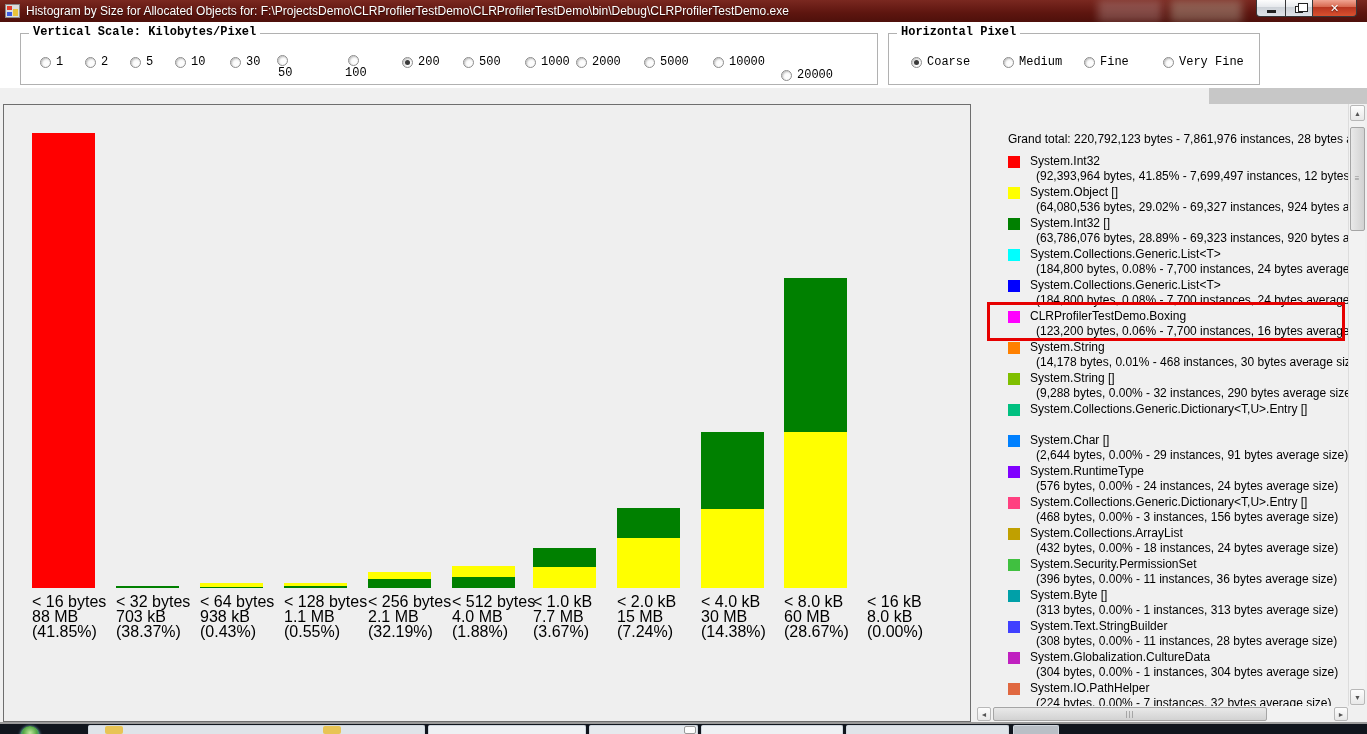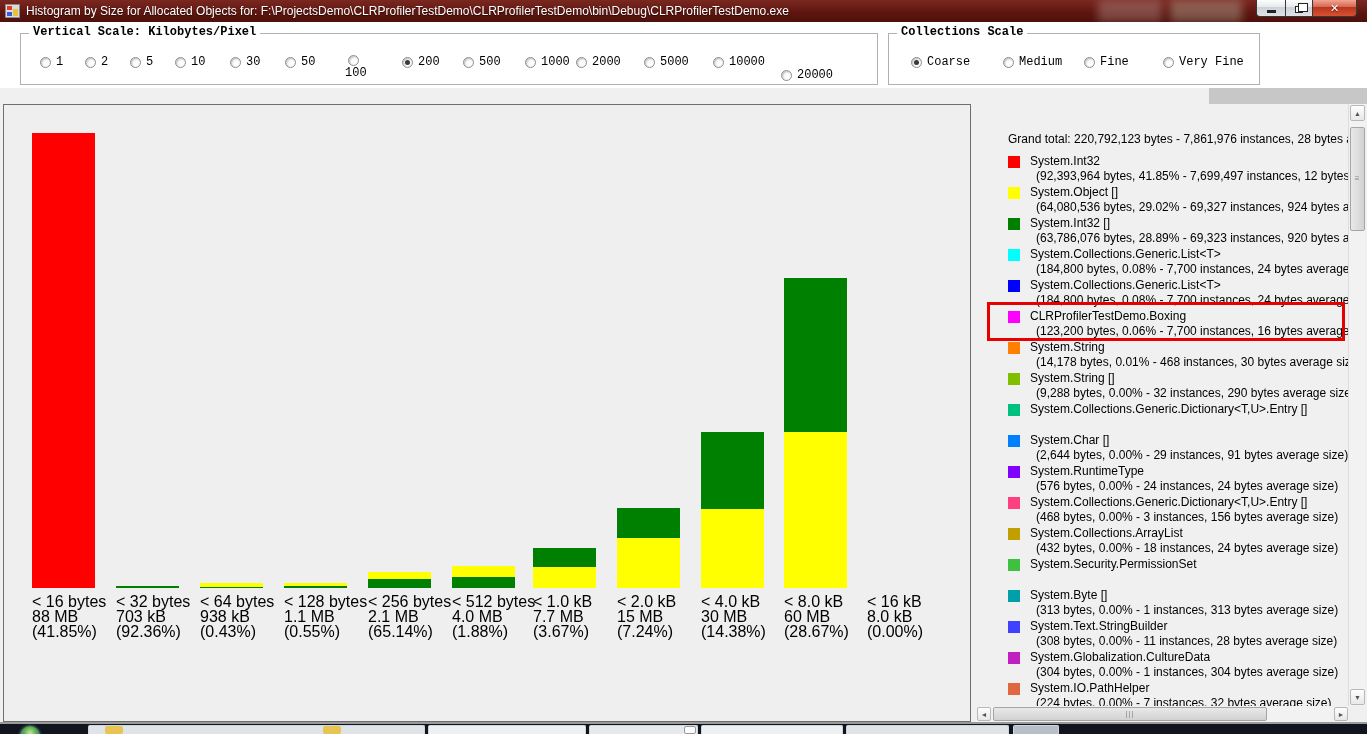--- a/index.html
+++ b/index.html
@@ -137,21 +137,21 @@
             <span class="radio-label">5</span>
           </div>
           <div class="radio-item" style="left: 154px;">
             <span class="radio-circle"></span>
             <span class="radio-label">10</span>
           </div>
           <div class="radio-item" style="left: 209px;">
             <span class="radio-circle"></span>
             <span class="radio-label">30</span>
           </div>
-          <div class="radio-item" style="left: 264px;">
+          <div class="radio-item" style="left: 252px; flex-direction: column;">
             <span class="radio-circle"></span>
             <span class="radio-label">50</span>
           </div>
           <div class="radio-item" style="left: 319px; flex-direction: column;">
             <span class="radio-circle"></span>
             <span class="radio-label">100</span>
           </div>
           <div class="radio-item" style="left: 381px;">
             <span class="radio-circle checked"></span>
             <span class="radio-label">200</span>
@@ -176,21 +176,21 @@
             <span class="radio-circle"></span>
             <span class="radio-label">10000</span>
           </div>
           <div class="radio-item" style="left: 760px; margin-top: 13px;">
             <span class="radio-circle"></span>
             <span class="radio-label">20000</span>
           </div>
         </div>
     </div>
     <div class="groupbox" id="gb-hscale">
-      <span class="gb-title">Collections Scale</span>
+      <span class="gb-title">Horizontal Pixel</span>
       <div id="hscale-radios">
           <div class="radio-item" style="left: 22px;">
             <span class="radio-circle checked"></span>
             <span class="radio-label">Coarse</span>
           </div>
           <div class="radio-item" style="left: 114px;">
             <span class="radio-circle"></span>
             <span class="radio-label">Medium</span>
           </div>
           <div class="radio-item" style="left: 195px;">
@@ -213,21 +213,21 @@
         <div>&lt; 16 bytes</div>
         <div>88 MB</div>
         <div>(41.85%)</div>
       </div>
       <div class="bar" style="left: 112px; width: 63px;">
         <div class="bar-seg" style="height: 2px; background: rgb(0, 128, 0);"></div>
       </div>
       <div class="bar-label" style="left: 112px;">
         <div>&lt; 32 bytes</div>
         <div>703 kB</div>
-        <div>(92.36%)</div>
+        <div>(38.37%)</div>
       </div>
       <div class="bar" style="left: 196px; width: 63px;">
         <div class="bar-seg" style="height: 4px; background: rgb(255, 255, 0);"></div>
         <div class="bar-seg" style="height: 1px; background: rgb(0, 128, 0);"></div>
       </div>
       <div class="bar-label" style="left: 196px;">
         <div>&lt; 64 bytes</div>
         <div>938 kB</div>
         <div>(0.43%)</div>
       </div>
@@ -240,21 +240,21 @@
         <div>1.1 MB</div>
         <div>(0.55%)</div>
       </div>
       <div class="bar" style="left: 364px; width: 63px;">
         <div class="bar-seg" style="height: 7px; background: rgb(255, 255, 0);"></div>
         <div class="bar-seg" style="height: 9px; background: rgb(0, 128, 0);"></div>
       </div>
       <div class="bar-label" style="left: 364px;">
         <div>&lt; 256 bytes</div>
         <div>2.1 MB</div>
-        <div>(65.14%)</div>
+        <div>(32.19%)</div>
       </div>
       <div class="bar" style="left: 448px; width: 63px;">
         <div class="bar-seg" style="height: 11px; background: rgb(255, 255, 0);"></div>
         <div class="bar-seg" style="height: 11px; background: rgb(0, 128, 0);"></div>
       </div>
       <div class="bar-label" style="left: 448px;">
         <div>&lt; 512 bytes</div>
         <div>4.0 MB</div>
         <div>(1.88%)</div>
       </div>
@@ -365,20 +365,21 @@
             <div class="legend-detail">(468 bytes, 0.00% - 3 instances, 156 bytes average size)</div>
           </div>
           <div class="legend-entry" style="top: 422px;">
             <div class="legend-swatch" style="background: rgb(192, 160, 0);"></div>
             <div class="legend-name">System.Collections.ArrayList</div>
             <div class="legend-detail">(432 bytes, 0.00% - 18 instances, 24 bytes average size)</div>
           </div>
           <div class="legend-entry" style="top: 453px;">
             <div class="legend-swatch" style="background: rgb(64, 192, 64);"></div>
             <div class="legend-name">System.Security.PermissionSet</div>
+            <div class="legend-detail">(396 bytes, 0.00% - 11 instances, 36 bytes average size)</div>
           </div>
           <div class="legend-entry" style="top: 484px;">
             <div class="legend-swatch" style="background: rgb(0, 160, 168);"></div>
             <div class="legend-name">System.Byte []</div>
             <div class="legend-detail">(313 bytes, 0.00% - 1 instances, 313 bytes average size)</div>
           </div>
           <div class="legend-entry" style="top: 515px;">
             <div class="legend-swatch" style="background: rgb(64, 64, 255);"></div>
             <div class="legend-name">System.Text.StringBuilder</div>
             <div class="legend-detail">(308 bytes, 0.00% - 11 instances, 28 bytes average size)</div>

